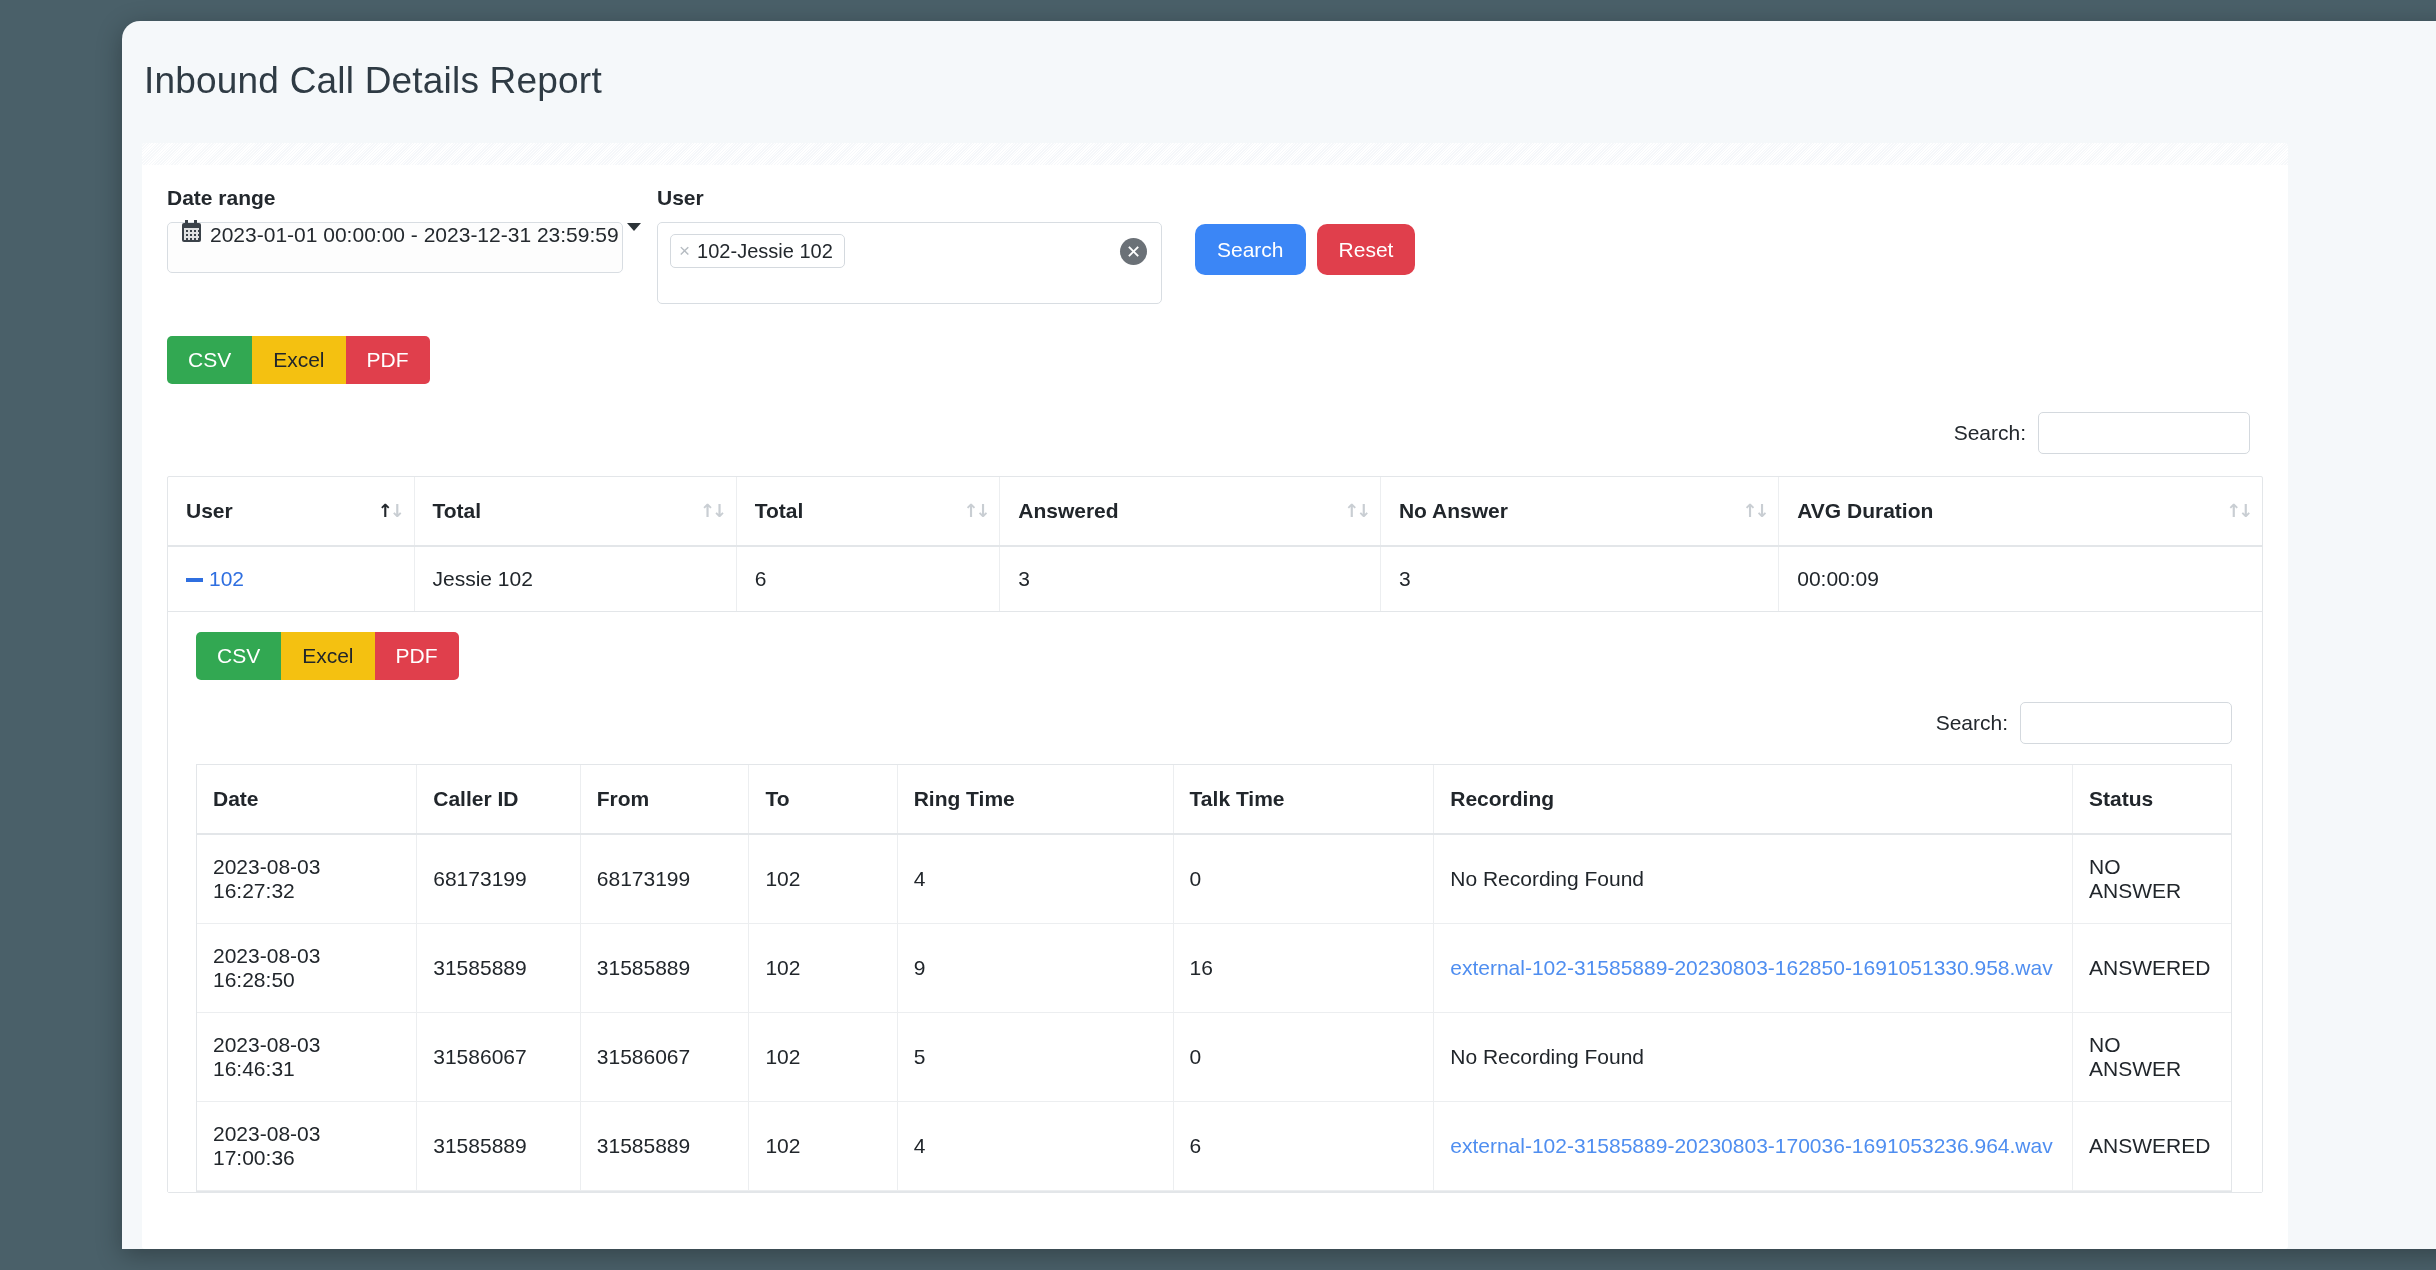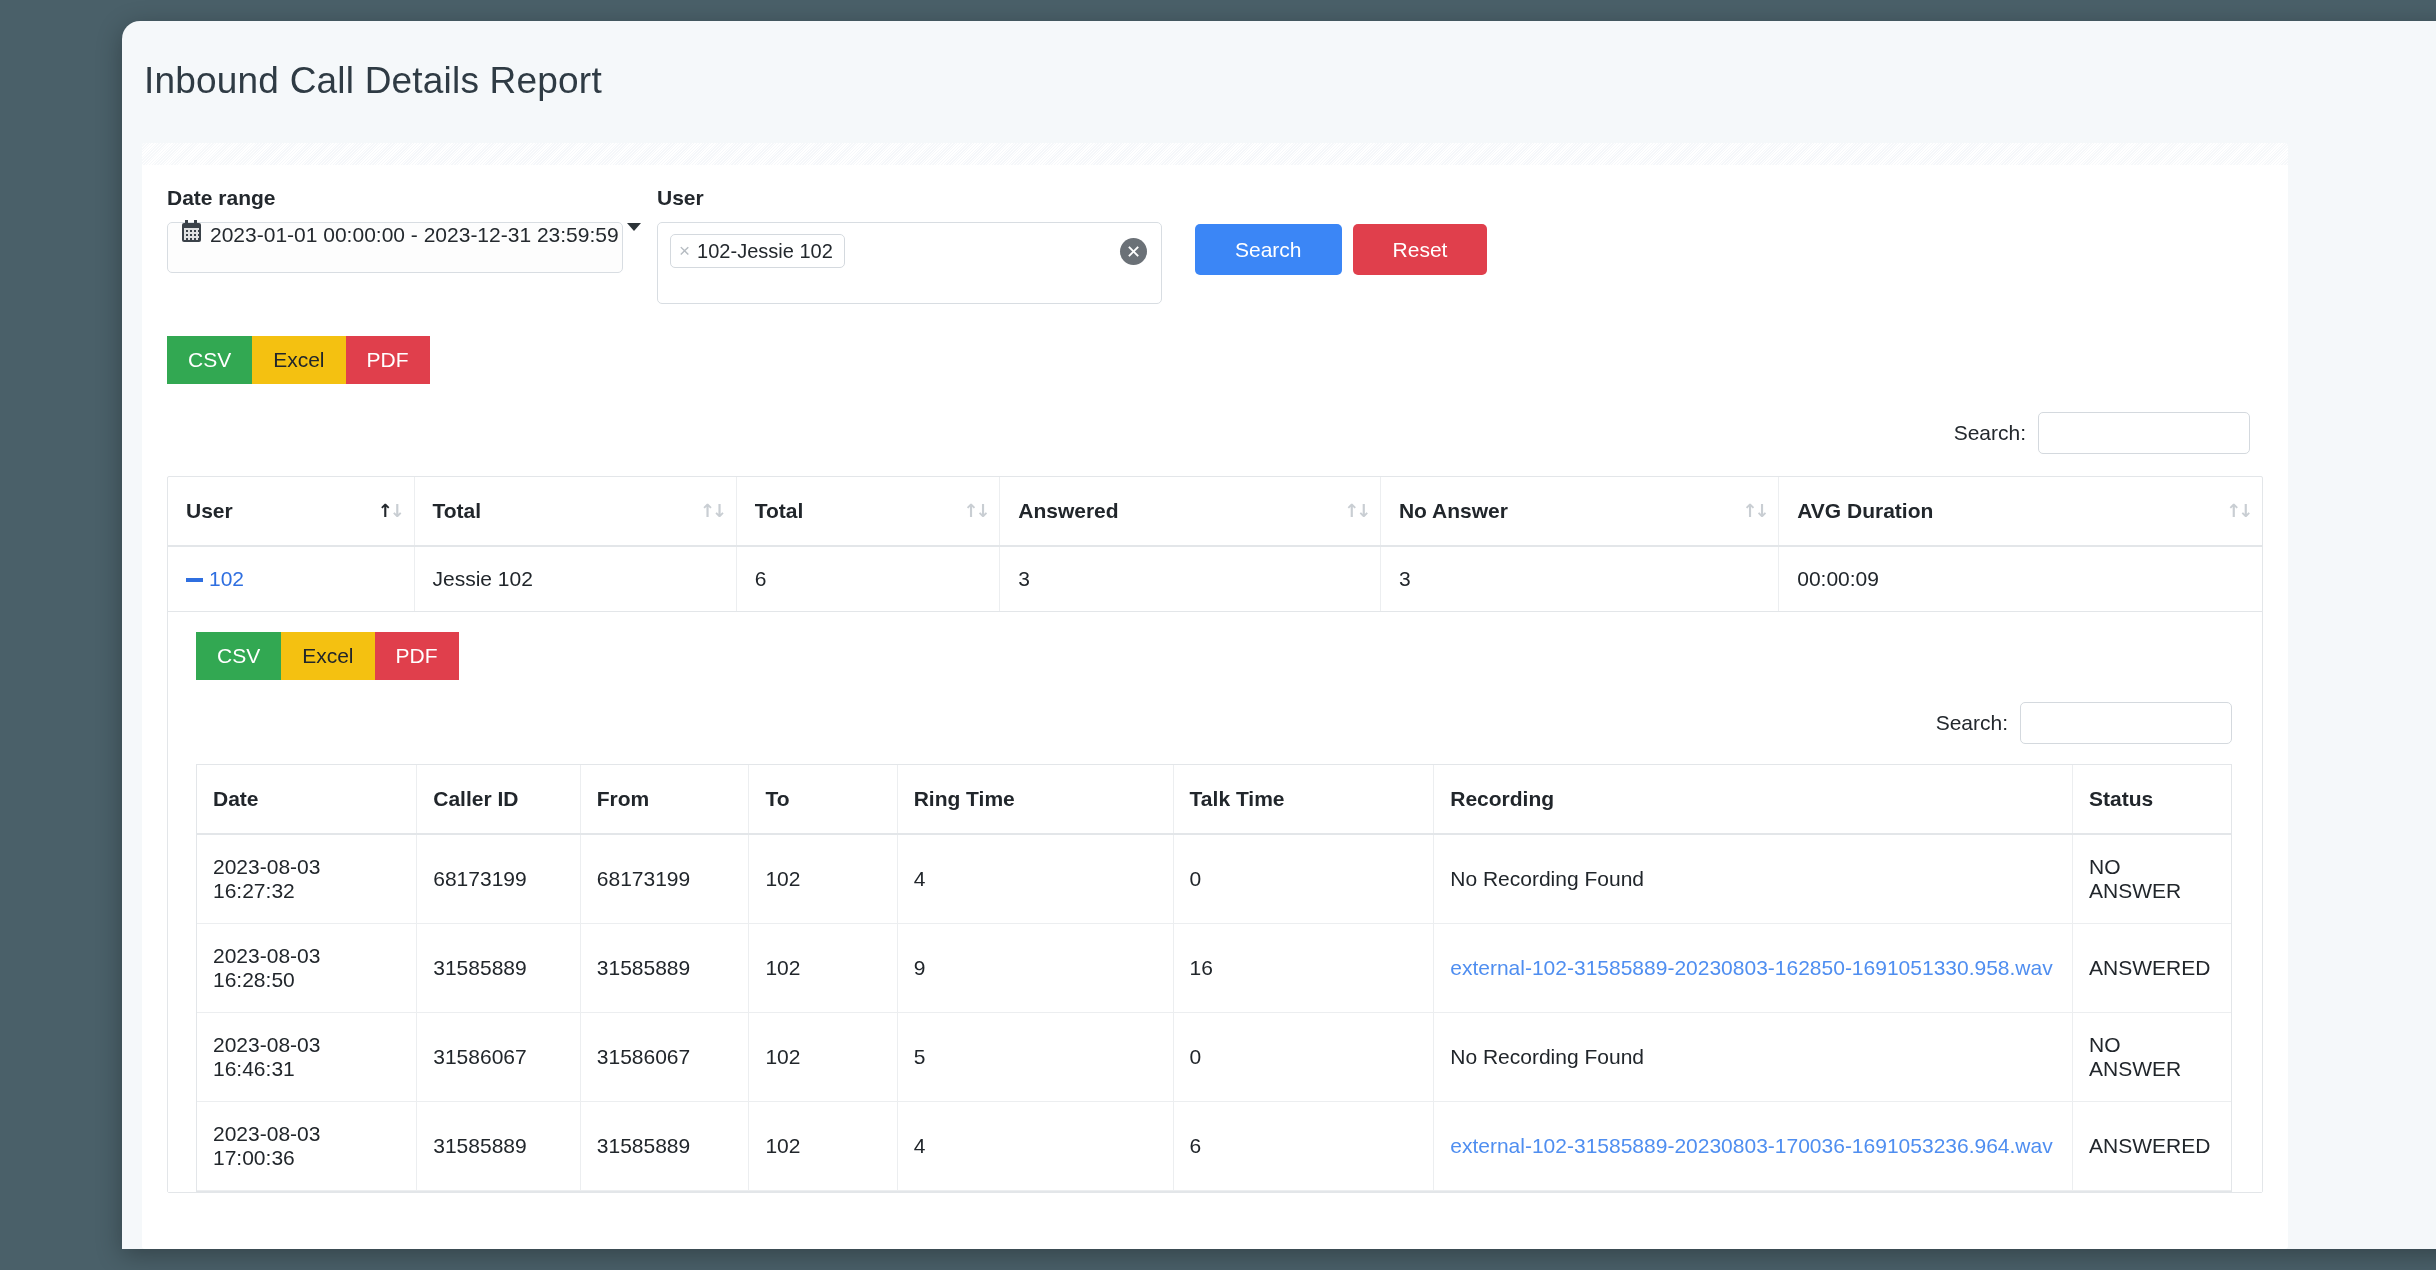--- a/index.html
+++ b/index.html
@@ -182,34 +182,34 @@
   }
 
   #action-btns {
     display: flex;
     gap: 11px;
     margin-left: 18px;
     padding-top: 37px;
   }
   .btn {
     border: none;
-    border-radius: 5px;
+    border-radius: 10px;
     font-size: 21px;
     height: 51px;
-    padding: 0 40px;
+    padding: 0 22px;
     cursor: pointer;
     font-family: "Liberation Sans", sans-serif;
     color: #fff;
     line-height: 51px;
   }
   #btn-search { background: #3b86f6; }
   #btn-reset  { background: #e03f4c; }
 
   
-  .export-group { display: inline-flex; border-radius: 0; overflow: hidden; }
+  .export-group { display: inline-flex; border-radius: 5px; overflow: hidden; }
   .export-btn {
     border: none;
     font-size: 21px;
     height: 48px;
     padding: 0 21px;
     cursor: pointer;
     font-family: "Liberation Sans", sans-serif;
     color: #fff;
     line-height: 48px;
   }

